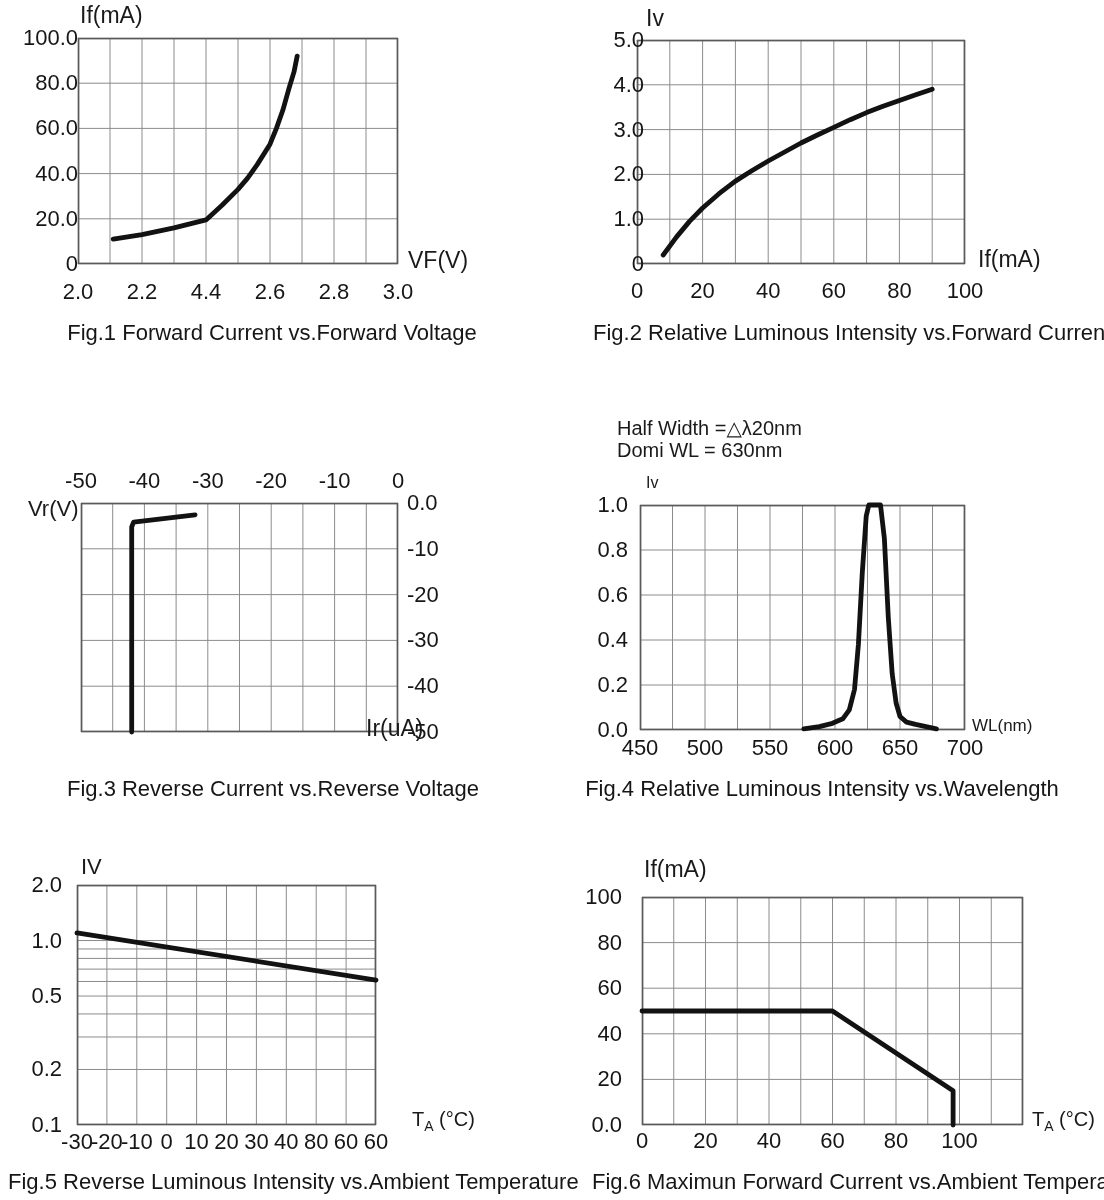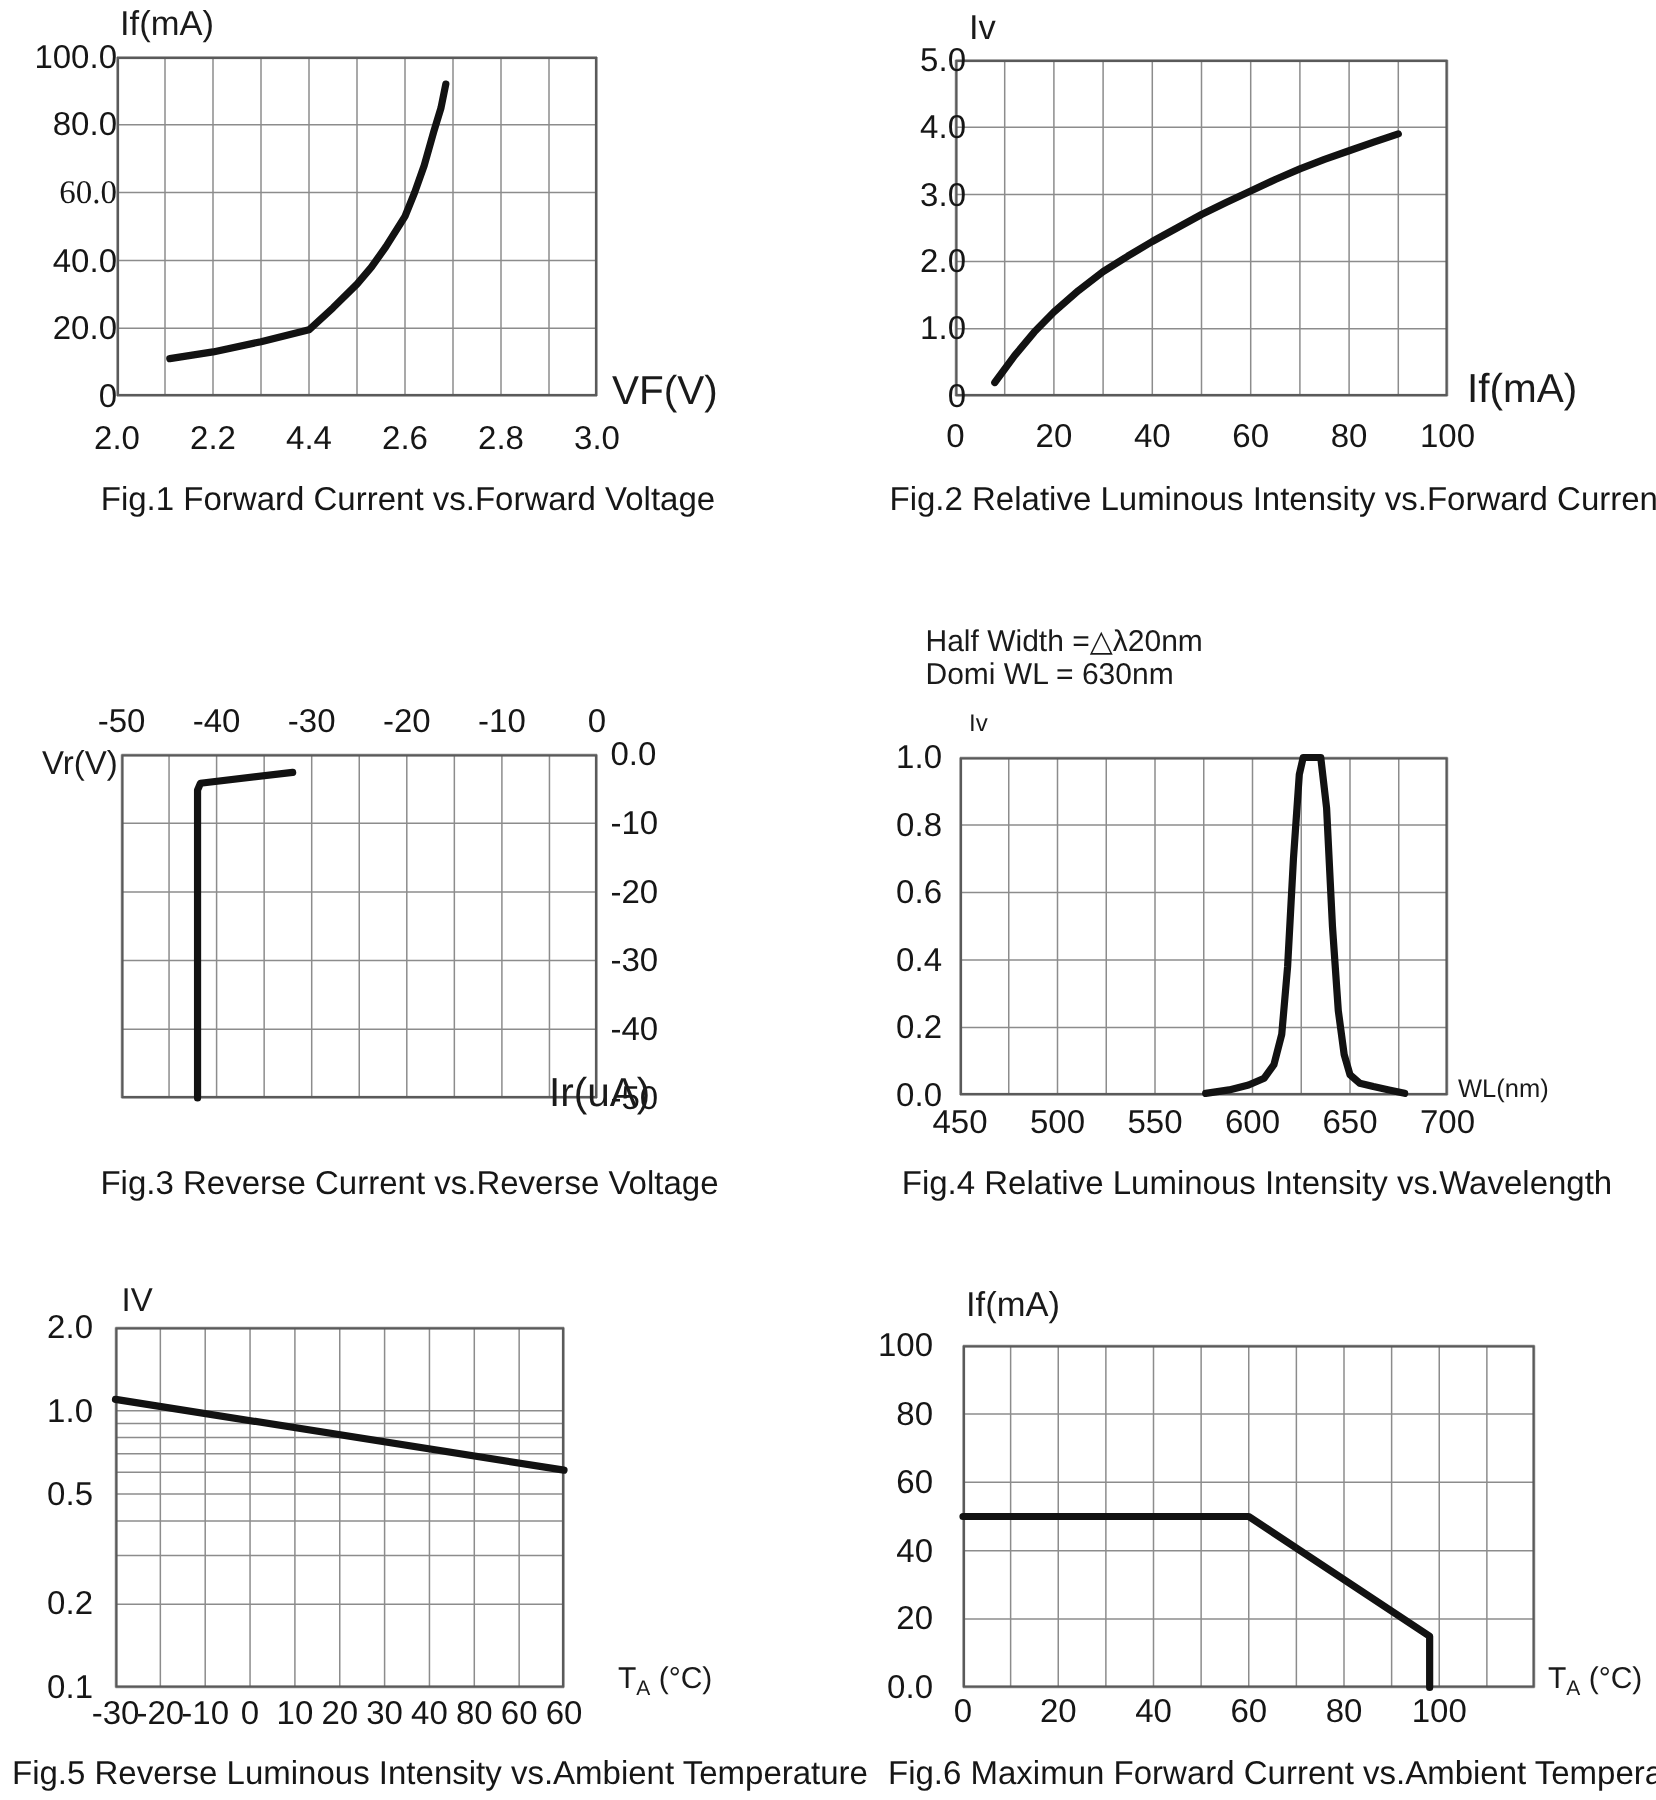--- a/index.html
+++ b/index.html
@@ -2,42 +2,42 @@
 <html><head>
 <meta charset="utf-8">
 <style>
   html,body{margin:0;padding:0;background:#fff;}
   #page{
     position:relative;width:1104px;height:1200px;background:#ffffff;
     font-family:"Liberation Sans", sans-serif;color:#1a1a1a;overflow:hidden;
   }
   .chart-svg{position:absolute;overflow:visible;}
   .ylabel{position:absolute;font-size:23px;line-height:24px;white-space:nowrap;}
-  .xlabel{position:absolute;font-size:27px;line-height:24px;white-space:nowrap;}
+  .xlabel{position:absolute;font-size:23px;line-height:24px;white-space:nowrap;}
   .caption{position:absolute;font-size:22px;line-height:24px;text-align:center;white-space:nowrap;color:#161616;}
   .xticks,.yticks{position:absolute;font-size:22px;line-height:24px;}
   .tick{position:absolute;white-space:nowrap;color:#161616;}
   .xticks .tick{transform:translateX(-50%);top:0;}
   .yticks .tick{transform:translateY(-50%);}
   .yticks.align-right .tick{right:0;}
   .yticks.align-left .tick{left:0;}
   
   #fig1-ylabel{left:80px;top:3px;}
   #fig1-xlabel{left:408px;top:248px;}
   #fig1-caption{left:52px;top:321px;width:440px;}
   #fig2-ylabel{left:646px;top:6px;}
   #fig2-xlabel{left:978px;top:247px;}
   #fig2-caption{left:593px;top:321px;width:500px;}
   #fig3-ylabel{left:28px;top:497px;font-size:22px;}
   #fig3-xlabel{left:366px;top:716px;}
   #fig3-caption{left:53px;top:777px;width:440px;}
   #fig4-annot{left:617px;top:417px;font-size:20px;line-height:22px;position:absolute;}
   #fig4-ylabel{left:646px;top:471px;font-size:16px;}
   #fig4-xlabel{left:972px;top:714px;font-size:17px;}
-  #fig4-caption{left:588px;top:777px;width:500px;}
+  #fig4-caption{left:572px;top:777px;width:500px;}
   #fig5-ylabel{left:81px;top:855px;font-size:22px;}
   #fig5-xlabel{left:412px;top:1107px;font-size:20px;}
   #fig5-caption{left:8px;top:1170px;width:500px;}
   #fig6-ylabel{left:644px;top:857px;}
   #fig6-xlabel{left:1032px;top:1107px;font-size:20px;}
   #fig6-caption{left:592px;top:1170px;width:500px;}
   .temp-label sub{font-size:0.7em;}
 </style>
 </head>
 <body>
@@ -63,21 +63,21 @@
         <line x1="0" y1="135.6" x2="320" y2="135.6" stroke="#8c8c8c" stroke-width="1"></line>
         <line x1="0" y1="90.4" x2="320" y2="90.4" stroke="#8c8c8c" stroke-width="1"></line>
         <line x1="0" y1="45.2" x2="320" y2="45.2" stroke="#8c8c8c" stroke-width="1"></line>
         <line x1="0" y1="0" x2="320" y2="0" stroke="#8c8c8c" stroke-width="1"></line>
         <rect x="0.7" y="0.7" width="318.6" height="224.6" fill="none" stroke="#5a5a5a" stroke-width="1.4"></rect>
         <polyline points="35.2,201.1 64.0,196.6 96.0,189.8 128.0,181.9 144.0,167.2 160.0,151.4 169.6,140.1 179.2,126.6 192.0,106.2 198.4,90.4 204.8,72.3 211.2,49.7 216.0,33.9 219.2,18.1" fill="none" stroke="#121212" stroke-width="4.8" stroke-linejoin="round" stroke-linecap="round"></polyline>
       </svg>
     <div class="yticks align-right" id="fig1-yticks" style="left: 12px; top: 38px; width: 66px; height: 226px;">
         <span class="tick" style="top: 0px;">100.0</span>
         <span class="tick" style="top: 45.2px;">80.0</span>
-        <span class="tick" style="top: 90.4px; font-family: Liberation Serif, serif;">60.0</span>
+        <span class="tick" style="top: 90.4px;">60.0</span>
         <span class="tick" style="top: 135.6px; text-align: right;">40.0</span>
         <span class="tick" style="top: 180.8px;">20.0</span>
         <span class="tick" style="top: 226px;">0</span>
       </div>
     <div class="xticks" id="fig1-xticks" style="left: 78px; top: 280px; width: 320px; height: 26px;">
         <span class="tick" style="left: 0px;">2.0</span>
         <span class="tick" style="left: 64px;">2.2</span>
         <span class="tick" style="left: 128px;">4.4</span>
         <span class="tick" style="left: 192px;">2.6</span>
         <span class="tick" style="left: 256px;">2.8</span>

